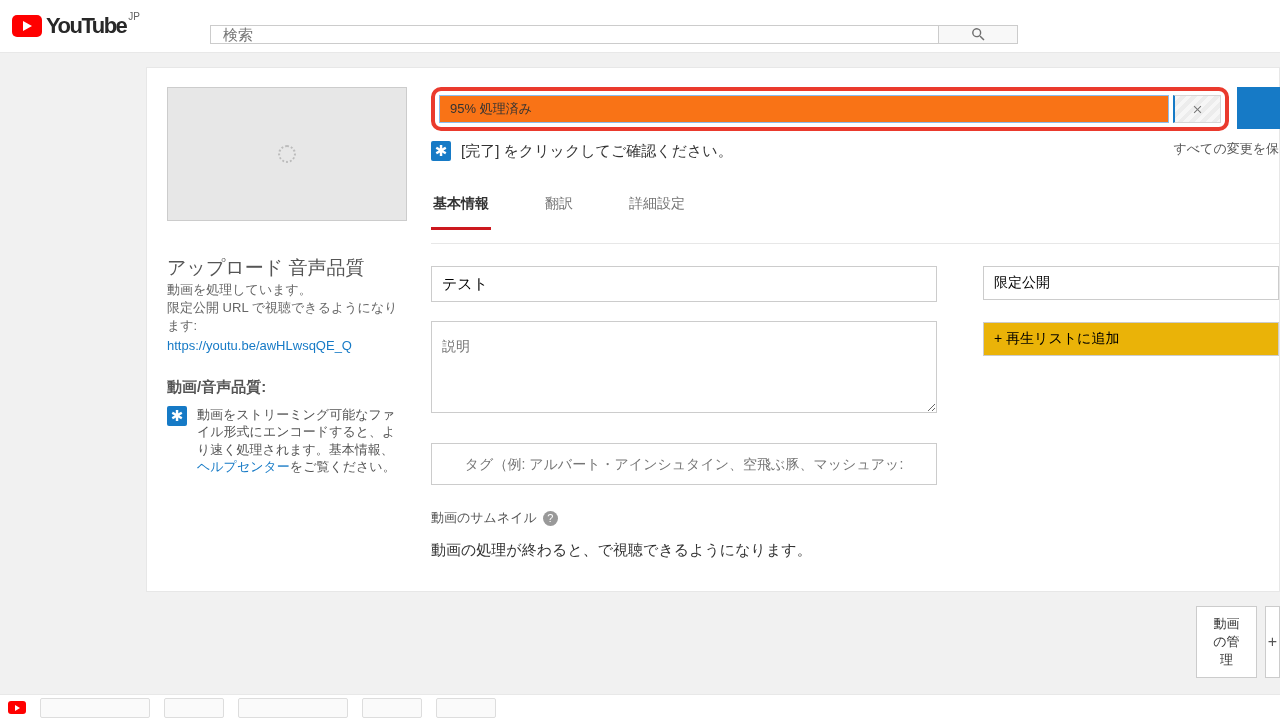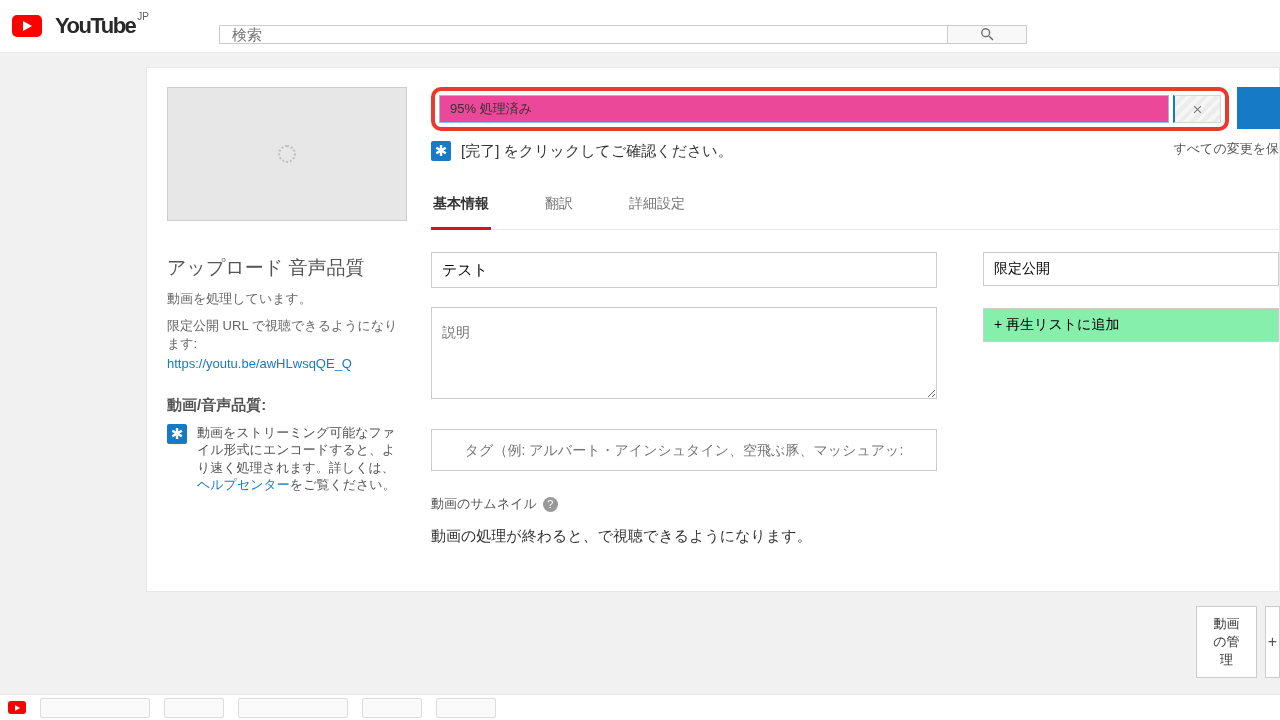--- a/index.html
+++ b/index.html
@@ -20,21 +20,21 @@
   padding: 0 12px;
 }
 .logo-wrap {
   display: flex;
   align-items: flex-start;
   margin-right: 70px;
 }
 .logo {
   display: flex;
   align-items: center;
-  gap: 11px;
+  gap: 2px;
 }
 .logo-play {
   width: 30px;
   height: 22px;
   background: #ff0000;
   border-radius: 5px;
   position: relative;
 }
 .logo-play::after {
   content: "";
@@ -114,21 +114,20 @@
 }
 .upload-status-h {
   margin-top: 34px;
   font-size: 19px;
   color: #555;
   font-weight: normal;
 }
 .upload-status-p {
   font-size: 13px;
   color: #666;
-  margin-top: 9px;
   line-height: 1.4;
 }
 .short-url {
   color: #167ac6;
   font-size: 13px;
   text-decoration: none;
 }
 .quality-h {
   font-size: 15px;
   color: #555;
@@ -168,21 +167,21 @@
   padding: 4px;
   display: flex;
   align-items: stretch;
   height: 44px;
   width: 798px;
 }
 .progress-inner {
   flex: 1;
   display: flex;
   align-items: center;
-  background: #ec4899;
+  background: #f97316;
   border: 1px solid #8abef0;
   padding: 0 10px;
 }
 .progress-text {
   font-size: 13px;
   color: #333;
 }
 .dismiss-zone {
   width: 48px;
   background: repeating-linear-gradient(135deg, #f6f6f6 0 4px, #ececec 4px 8px);
@@ -221,21 +220,21 @@
   font-size: 13px;
   color: #555;
   padding-right: 20px;
 }
 
 .tabs {
   display: flex;
   gap: 52px;
   margin-top: 28px;
   border-bottom: 1px solid #e7e7e7;
-  padding-bottom: 0;
+  padding-bottom: 14px;
 }
 .tab {
   font-size: 14px;
   color: #737373;
   padding: 6px 2px 14px 2px;
   cursor: pointer;
 }
 .tab.active {
   color: #333;
   font-weight: bold;
@@ -284,21 +283,21 @@
   background: #fff;
   padding: 0 10px;
   font-size: 14px;
   text-align: left;
   cursor: pointer;
 }
 .playlist-btn {
   width: 100%;
   height: 34px;
   border: 1px solid #ccc;
-  background: #86efac;
+  background: #eab308;
   padding: 0 10px;
   font-size: 14px;
   text-align: left;
   margin-top: 22px;
   cursor: pointer;
 }
 
 .thumb-section {
   margin-top: 24px;
 }
@@ -410,21 +409,21 @@
 
     <h2 class="upload-status-h">アップロード 音声品質</h2>
     <p class="upload-status-p">動画を処理しています。</p>
     <p class="upload-status-p">限定公開 URL で視聴できるようになります:</p>
     <a class="short-url">https://youtu.be/awHLwsqQE_Q</a>
 
     <h3 class="quality-h">動画/音声品質:</h3>
     <div class="tip-row">
       <div class="asterisk-badge">✱</div>
       <div class="tip-text">
-        <span>動画をストリーミング可能なファイル形式にエンコードすると、より速く処理されます。詳しくは、</span><a>ヘルプセンター</a><span>をご覧ください。</span>
+        <span>動画をストリーミング可能なファイル形式にエンコードすると、より速く処理されます。基本情報、</span><a>ヘルプセンター</a><span>をご覧ください。</span>
       </div>
     </div>
   </div>
 
   <div class="rightcol">
 
     <div class="progress-box">
       <div class="progress-inner">
         <span class="progress-text">95% 処理済み</span>
       </div>

